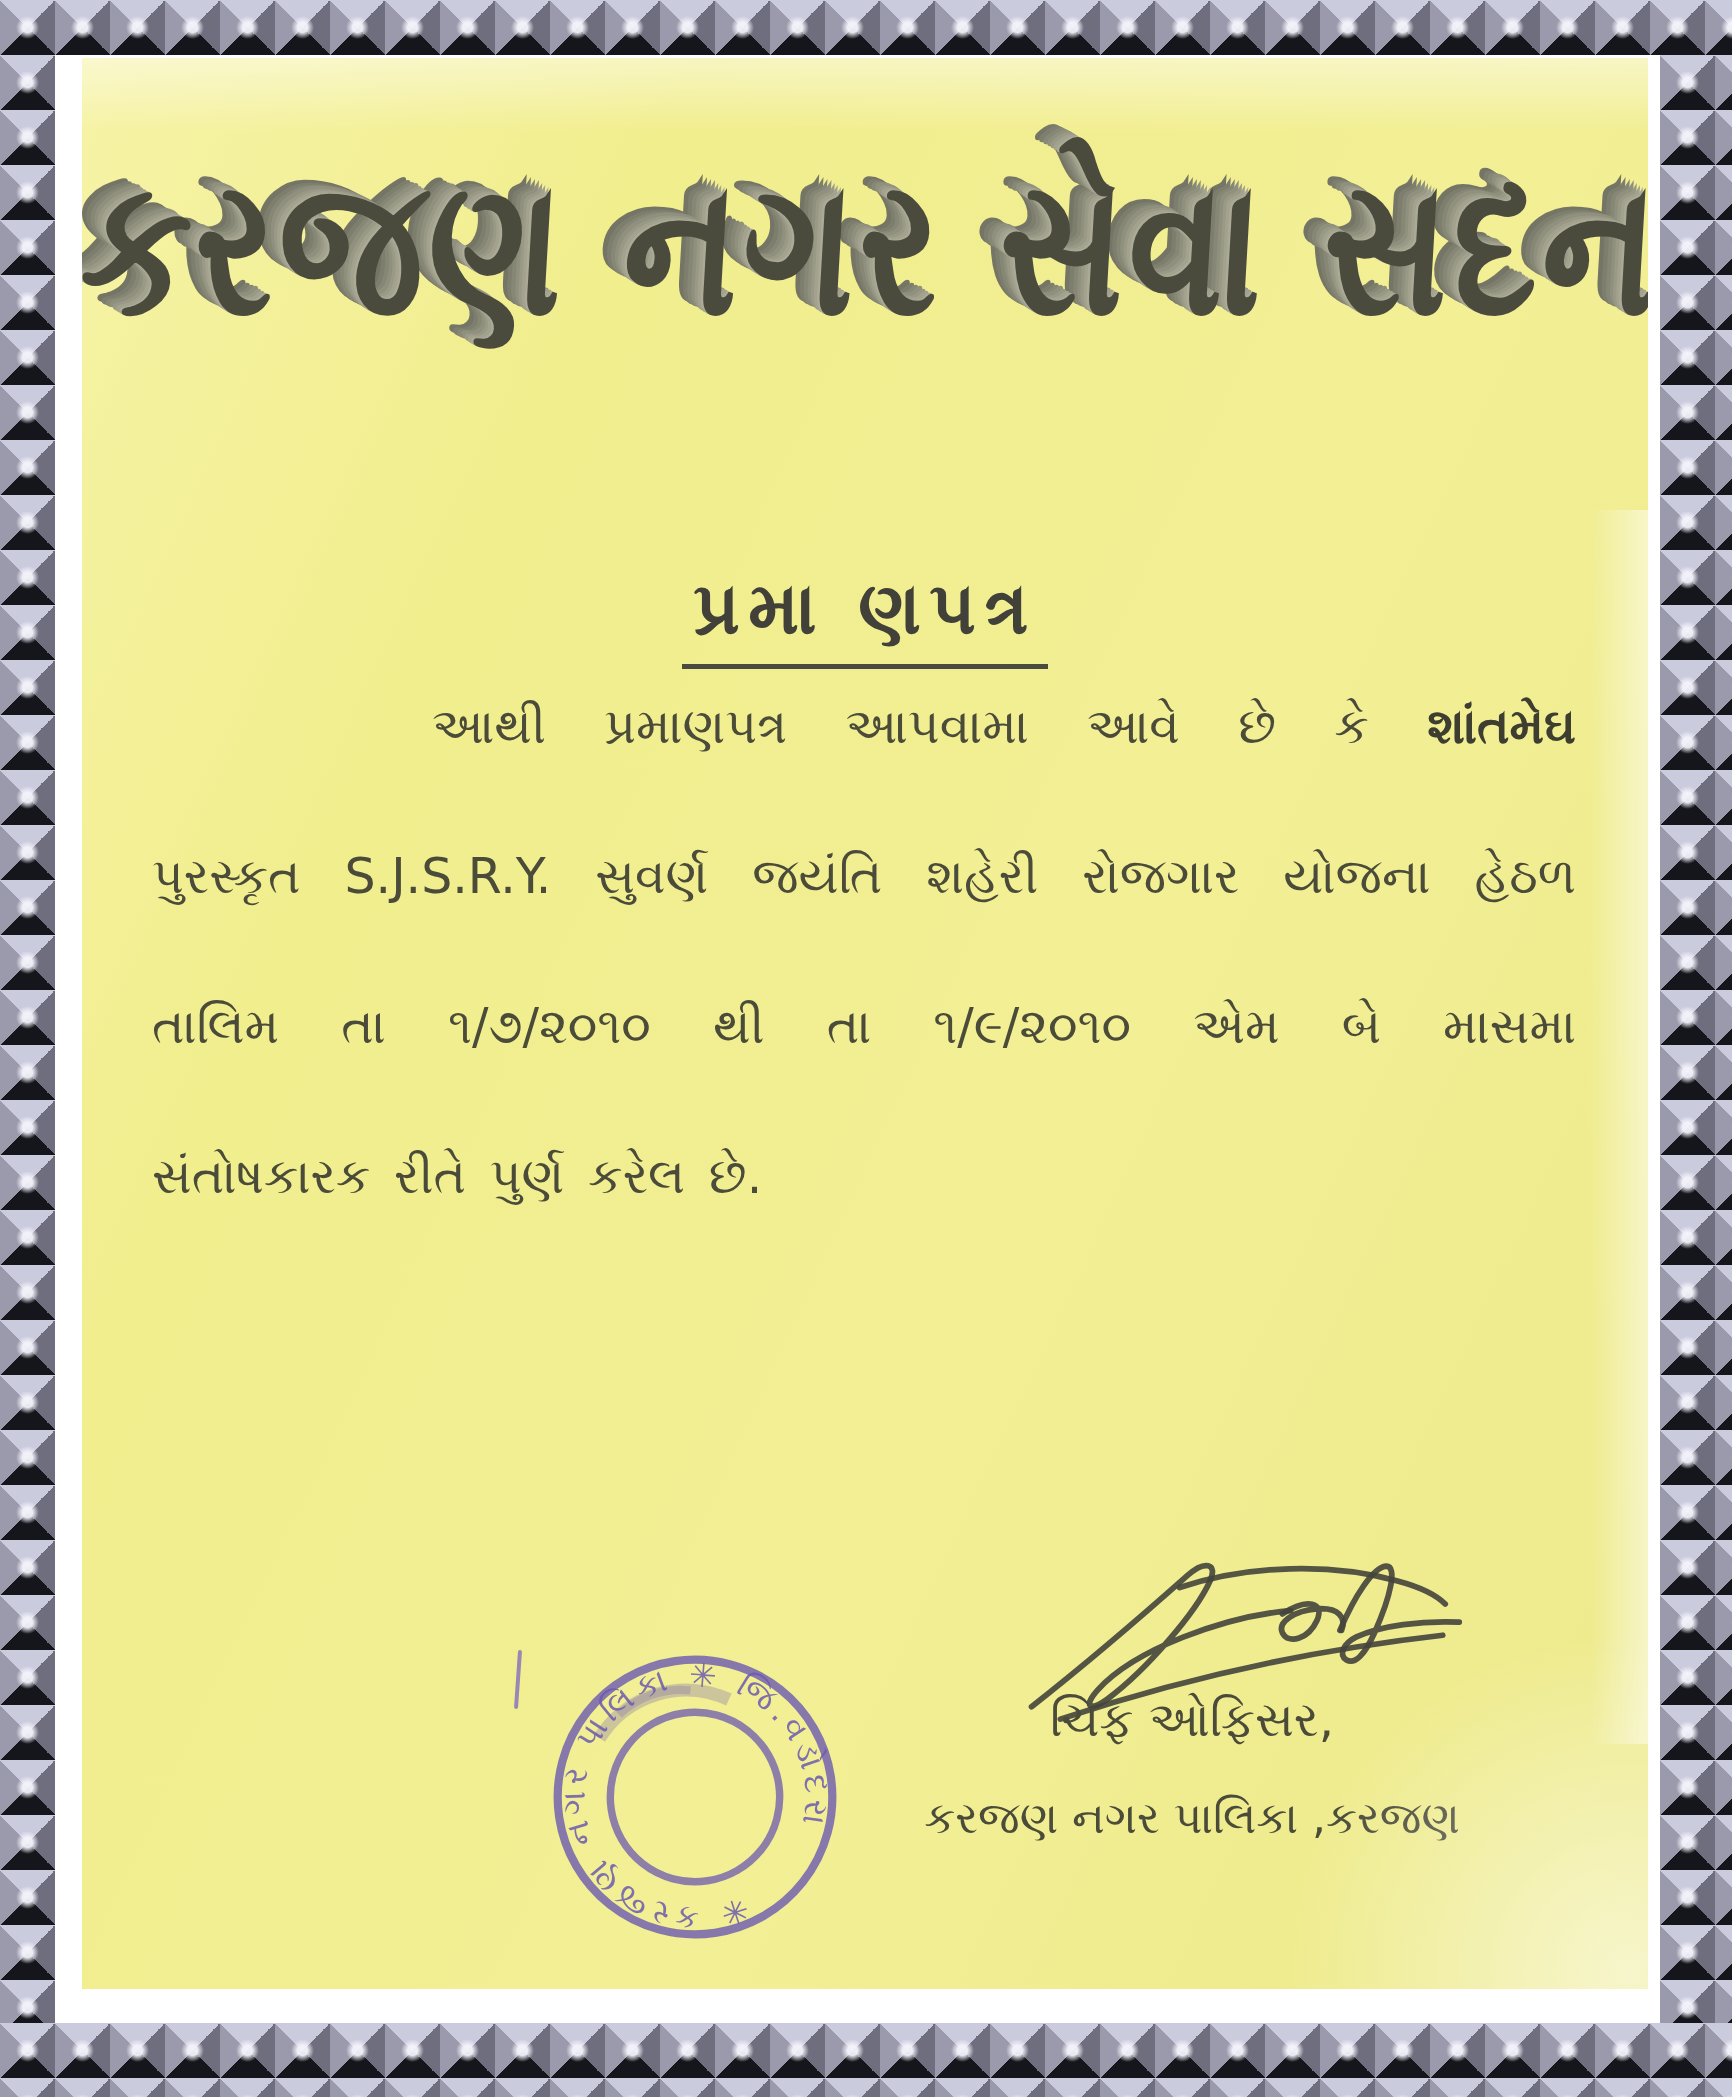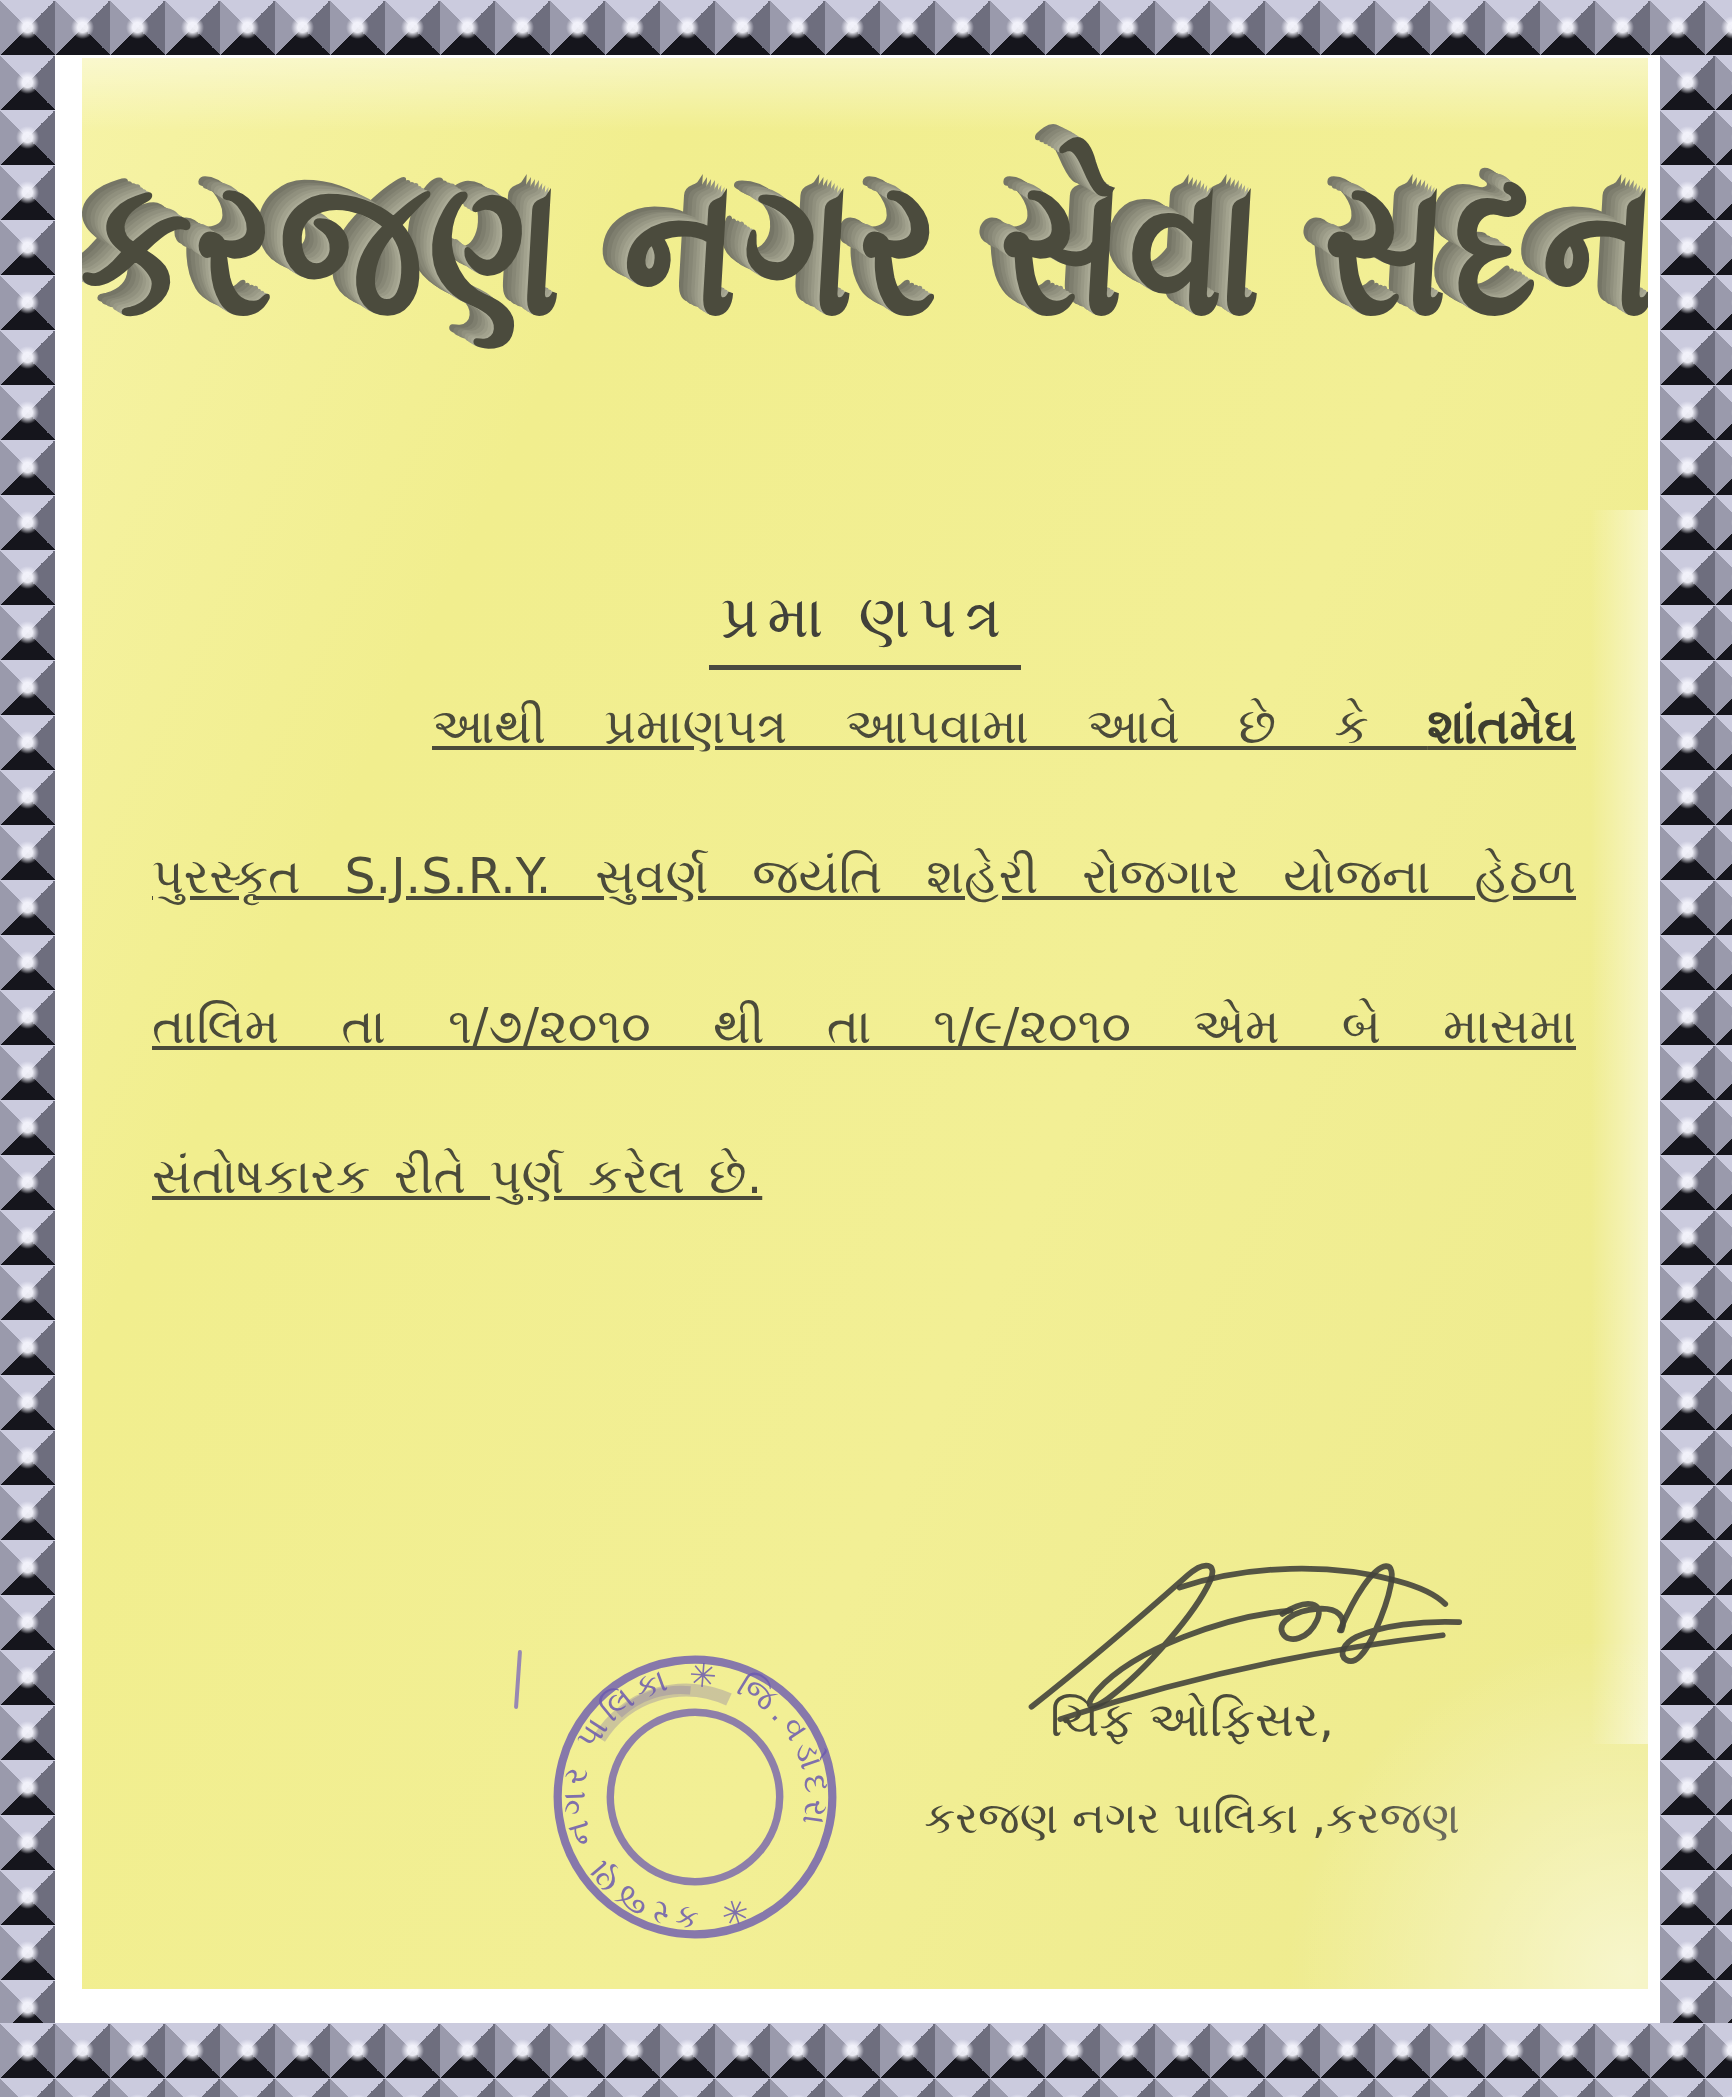--- a/index.html
+++ b/index.html
@@ -52,26 +52,26 @@
       -9px -4.1px 0 #999986,
       -12.3px -5.8px 0 #90907e,
       -16.4px -7.4px 0 #878776,
       -20.6px -9px 0 #7e7e6e,
       -25px -10.7px 0 #757566;
   }
 
   
   .title-wrap{position:absolute;top:508px;left:0;right:0;text-align:center;}
   .title{
-    display:inline-block;font-size:59px;font-weight:normal;color:#41413a;
-    letter-spacing:8.2px;border-bottom:5px solid #4a4a40;padding:0 11.5px 13px 11.5px;margin-top:16px;
+    display:inline-block;font-size:72px;font-weight:bold;color:#41413a;
+    letter-spacing:8.2px;border-bottom:5px solid #4a4a40;padding:0 11.5px 13px 11.5px;
   }
 
   
-  .body-text{position:absolute;left:70px;top:640px;width:1424px;color:#4b4b3a;text-decoration:underline;}
+  .body-text{position:absolute;left:70px;top:640px;width:1424px;color:#4b4b3a;}
   .line{
     font-size:49px;line-height:58px;margin-bottom:92px;
     text-align:justify;text-align-last:justify;word-spacing:8.2px;
   }
   .line .bold{font-weight:bold;color:#3e3e30;}
   .line.indent{padding-left:280px;}
   .line.last{text-align-last:left;margin-bottom:0;}
 
   
   .signature{position:absolute;left:929px;top:1480px;width:477px;height:206px;}

